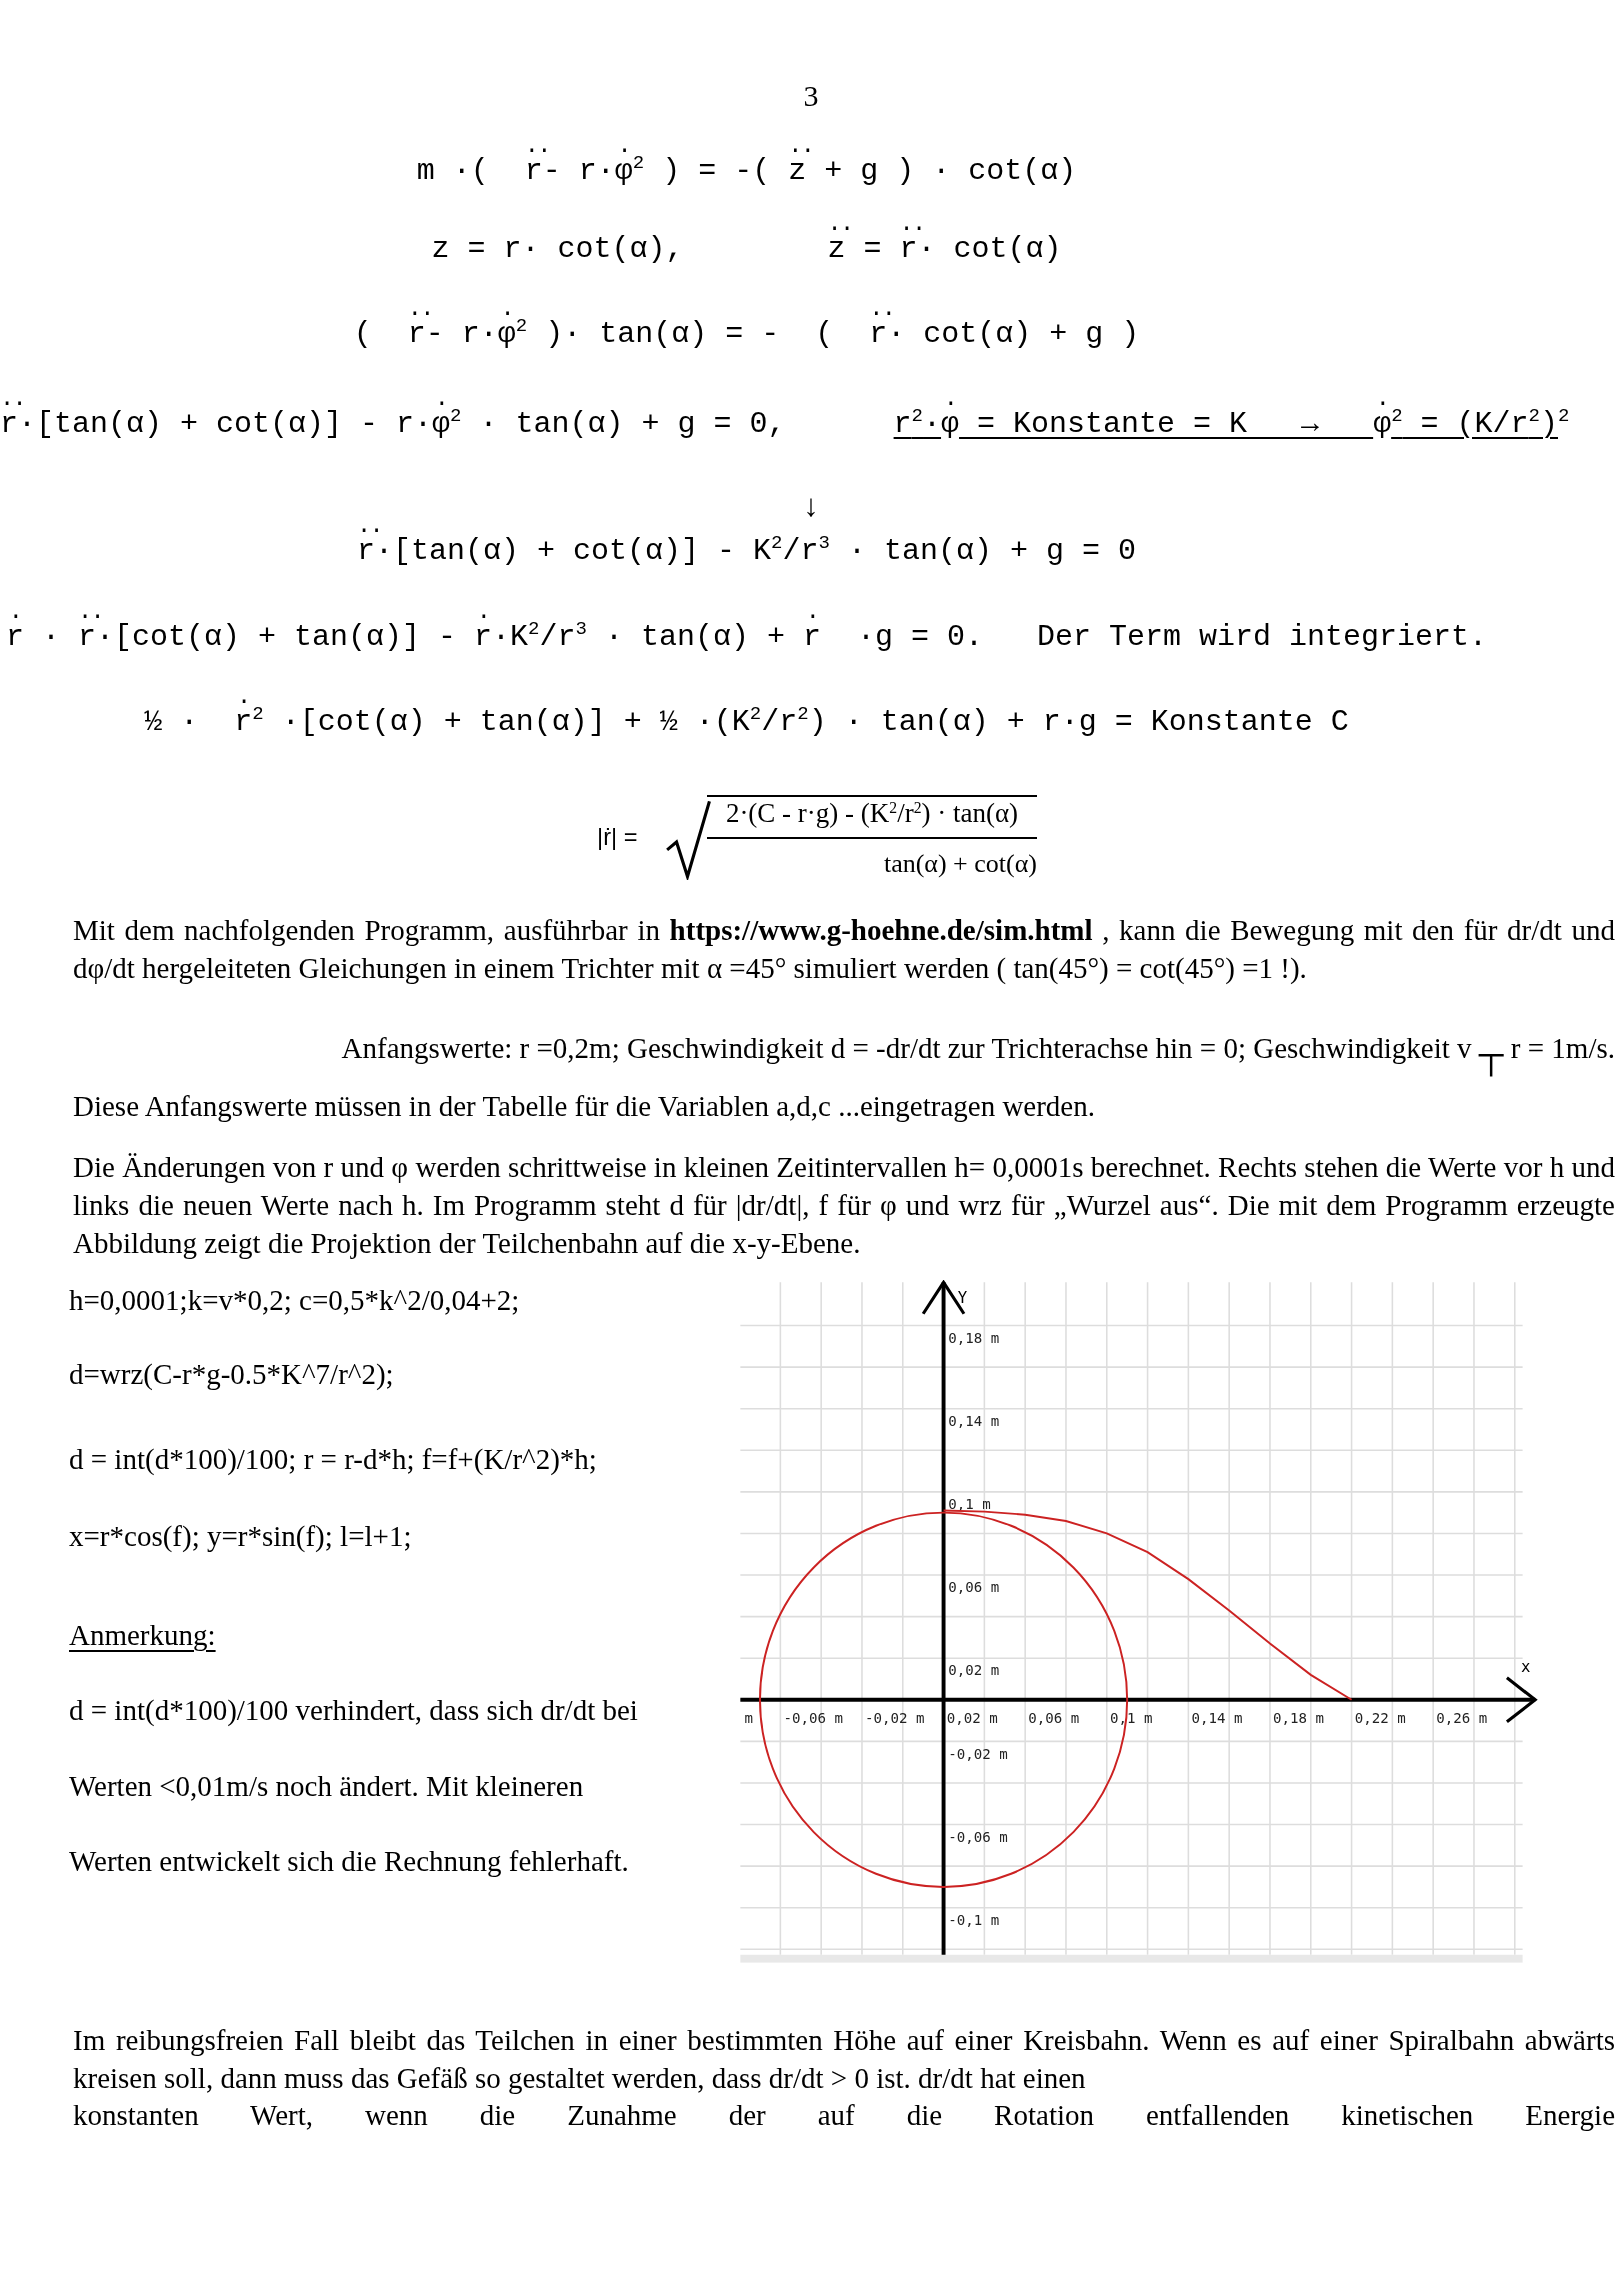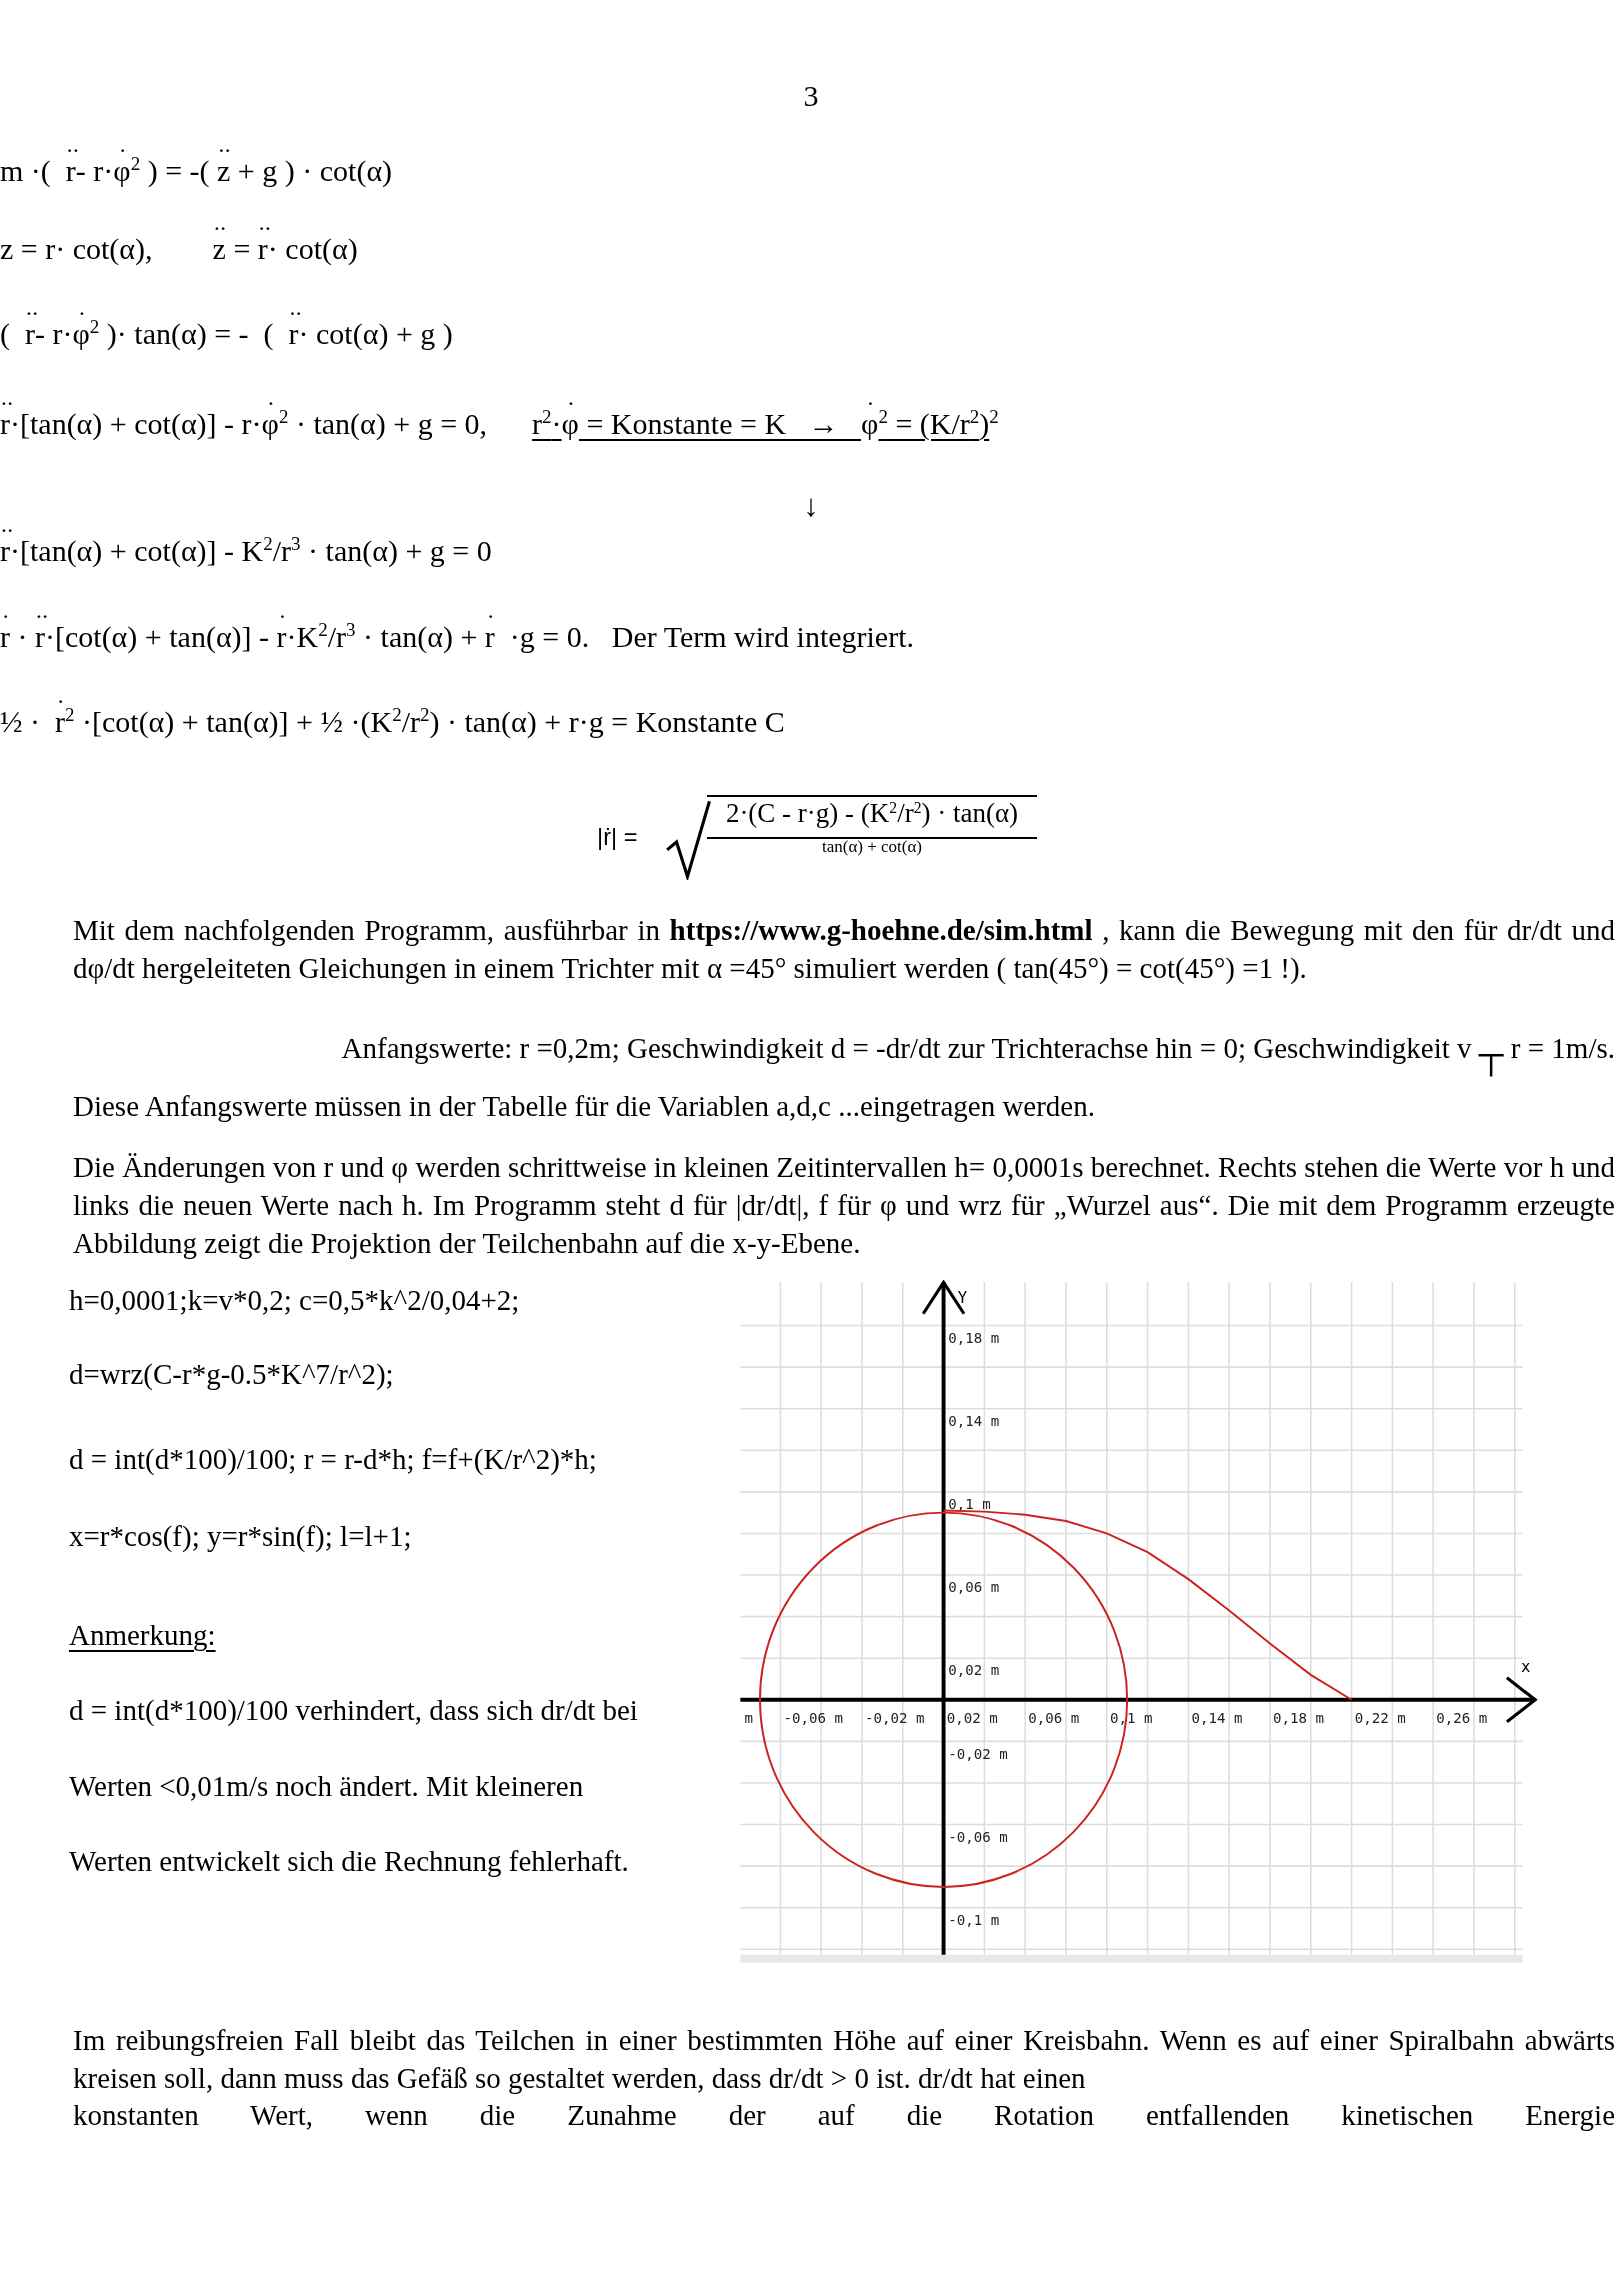--- a/index.html
+++ b/index.html
@@ -2,34 +2,34 @@
 <html style="font-size:12.6px"><head>
 <meta charset="utf-8">
 <style>
   html, body { margin: 0; padding: 0; background: #ffffff; }
   body {
     width: 1622px; height: 2295px; position: relative; overflow: hidden;
     font-family: "Liberation Serif", "DejaVu Serif", serif; color: #000;
   }
   .abs { position: absolute; }
   .page-number { left: 0; width: 1622px; top: 79px; text-align: center; font-size: 30px; }
-  .eq { left: 0; width: 1493px; text-align: left; font-size: 30px; white-space: pre; }
+  .eq { left: 0; width: 1493px; text-align: center; font-size: 30px; white-space: pre; font-family: Liberation Mono, monospace; }
   .eq sup { font-size: 19px; vertical-align: 11px; line-height: 0; }
   .u { text-decoration: underline; text-decoration-thickness: 1.6px; text-underline-offset: 4.7px; margin-top: 12px; }
   .dotc { position: relative; display: inline-block; }
   .dotc::before { content: attr(data-dots); position: absolute; left: 0; right: 0; top: -17.3px; text-align: center; font-size: 23.6px; letter-spacing: -1.6px; }
   .arrow-down { left: 0; width: 1622px; top: 488px; text-align: center; font-size: 31px; }
   .sqrt-wrap { left: 597px; top: 793px; height: 86px; width: 440px; }
   .sqrt-lhs { position: absolute; left: 0; top: 31px; font-family: "Liberation Sans", sans-serif; font-size: 23.6px; }
   .sqrt-sign { position: absolute; left: 67px; top: 7.9px; width: 47px; height: 79px; }
   .frac-num { position: absolute; left: 110px; top: 4.7px; width: 330px; text-align: center; font-size: 27px; white-space: nowrap; }
   .frac-num sup { font-size: 15.7px; vertical-align: 9.4px; line-height: 0; }
   .frac-bar { position: absolute; left: 110px; top: 44px; width: 330px; height: 1.6px; background: #000; }
   .frac-top-bar { position: absolute; left: 110px; top: 1.6px; width: 330px; height: 2.4px; background: #000; }
-  .frac-den { position: absolute; left: 110px; top: 44px; width: 330px; text-align: center; font-size: 17px; white-space: nowrap; }
+  .frac-den { position: absolute; left: 110px; top: 56px; width: 330px; text-align: right; font-size: 26px; white-space: nowrap; }
   .para { left: 41px; width: 1542px; font-size: 29px; line-height: 38px; text-align: justify; margin-left: 32px; }
   .para b { font-weight: bold; }
   .code { left: 41px; font-size: 29px; white-space: nowrap; margin-left: 28px; }
   .perp { display: inline-block; font-size: 35px; transform: translateY(7.9px); }
   .note-title { text-decoration: underline; text-decoration-thickness: 1.6px; text-underline-offset: 4.7px; }
   #chart { left: 738px; top: 1280px; }
   .justify-last { text-align-last: justify; }
 </style>
 </head>
 <body>

